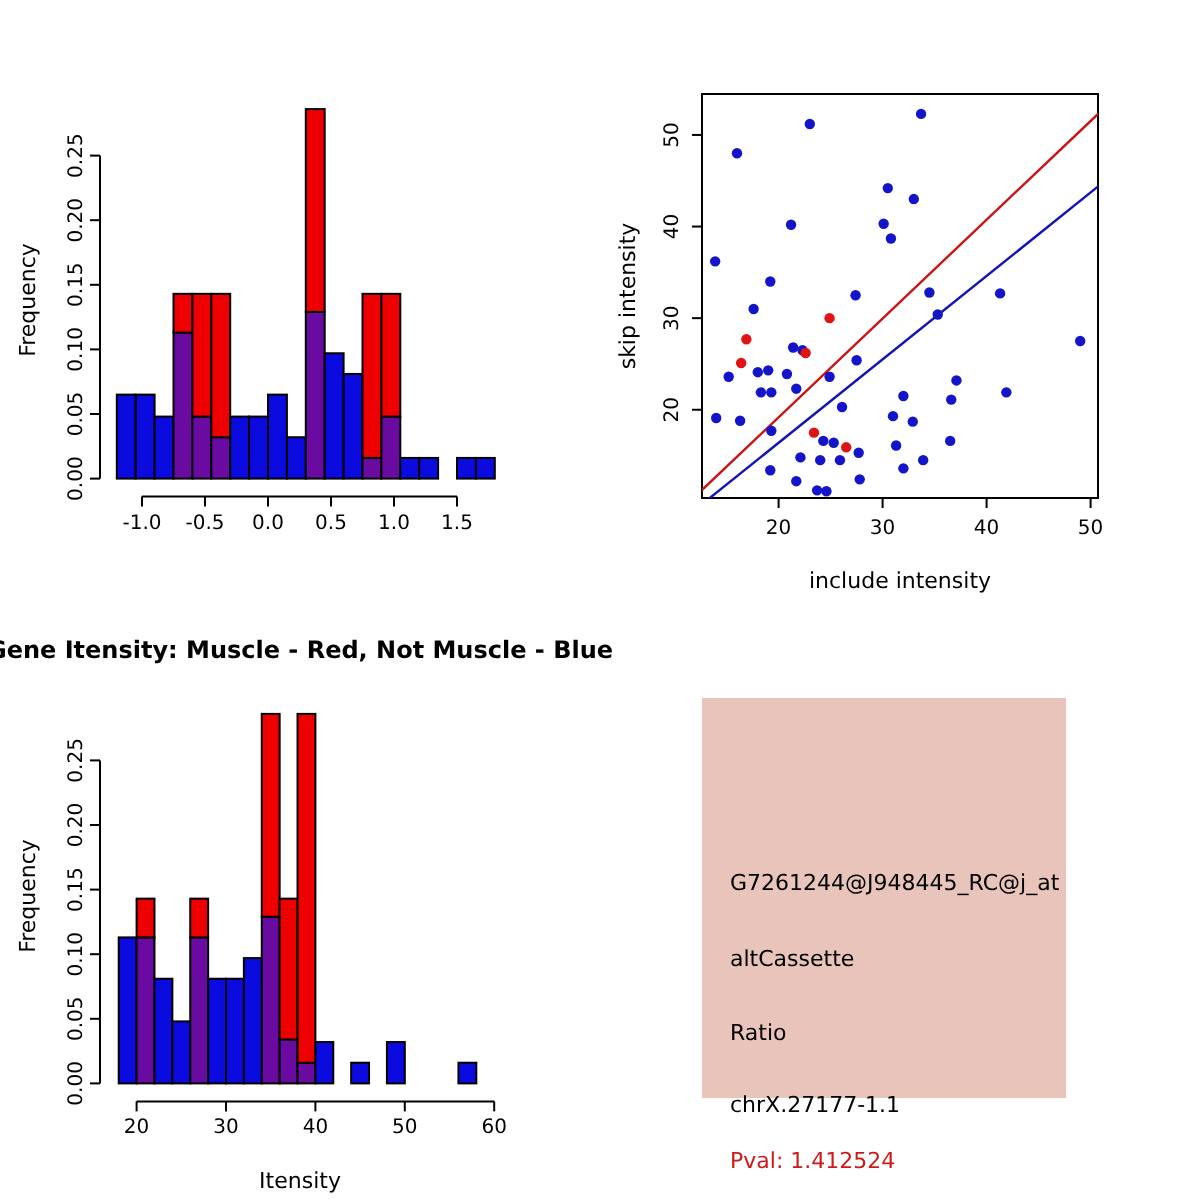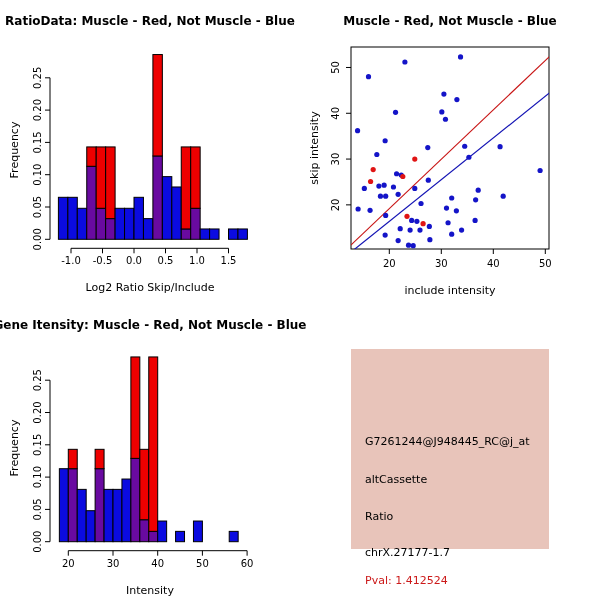--- a/index.html
+++ b/index.html
@@ -6,21 +6,21 @@
   body{width:600px;height:600px;font-family:"DejaVu Sans","Liberation Sans",sans-serif;}
   #canvas{position:relative;width:600px;height:600px;background:#fff;overflow:hidden;}
   .panel{position:absolute;width:300px;height:300px;}
   .panel svg{position:absolute;left:0;top:0;}
   .ptitle{position:absolute;left:150px;transform:translateX(-50%);top:14px;
           font-weight:bold;font-size:12px;white-space:nowrap;color:#000;}
   .xlab{position:absolute;left:150px;transform:translateX(-50%);font-size:11px;
         color:#000;white-space:nowrap;}
   .ylab{position:absolute;transform:translate(-50%,-50%) rotate(-90deg);
         font-size:11px;color:#000;white-space:nowrap;}
-  .infobox{position:absolute;left:51px;top:49px;width:198px;height:200px;}
+  .infobox{position:absolute;left:51px;top:49px;width:182px;height:200px;}
   .infoline{position:absolute;left:14px;font-size:11px;color:#000;white-space:nowrap;}
 </style>
 </head>
 <body>
 
 <div id="canvas">
 
   <div class="panel" style="left:0;top:0">
     <svg id="svg-ratio" width="300" height="300">
         <g>
@@ -74,23 +74,21 @@
           <text x="197" y="264.3" text-anchor="middle">1.0</text>
           <text x="228.5" y="264.3" text-anchor="middle">1.5</text>
           <text x="41" y="239.3" text-anchor="middle" transform="rotate(-90 41 239.3)">0.00</text>
           <text x="41" y="207" text-anchor="middle" transform="rotate(-90 41 207)">0.05</text>
           <text x="41" y="174.7" text-anchor="middle" transform="rotate(-90 41 174.7)">0.10</text>
           <text x="41" y="142.40000000000003" text-anchor="middle" transform="rotate(-90 41 142.40000000000003)">0.15</text>
           <text x="41" y="110.1" text-anchor="middle" transform="rotate(-90 41 110.1)">0.20</text>
           <text x="41" y="77.80000000000001" text-anchor="middle" transform="rotate(-90 41 77.80000000000001)">0.25</text>
         </g>
       </svg>
-    <div class="ptitle">RatioData: Muscle - Red, Not Muscle - Blue</div>
     <div class="ylab" style="left:14px;top:150px">Frequency</div>
-    <div class="xlab" style="top:281px">Log2 Ratio Skip/Include</div>
   </div>
 
   <div class="panel" style="left:300px;top:0">
     <svg id="svg-scatter" width="300" height="300">
         <defs>
           <clipPath id="svg-scatter-clip">
             <rect x="51" y="47" width="198" height="202"></rect>
           </clipPath>
         </defs>
         <rect x="51" y="47" width="198" height="202" fill="none" stroke="#000" stroke-width="1"></rect>
@@ -174,21 +172,20 @@
           <text x="89.3" y="267" text-anchor="middle">20</text>
           <text x="141.3" y="267" text-anchor="middle">30</text>
           <text x="193.3" y="267" text-anchor="middle">40</text>
           <text x="245.3" y="267" text-anchor="middle">50</text>
           <text x="39" y="204.87400000000002" text-anchor="middle" transform="rotate(-90 39 204.87400000000002)">20</text>
           <text x="39" y="159.074" text-anchor="middle" transform="rotate(-90 39 159.074)">30</text>
           <text x="39" y="113.274" text-anchor="middle" transform="rotate(-90 39 113.274)">40</text>
           <text x="39" y="67.47399999999999" text-anchor="middle" transform="rotate(-90 39 67.47399999999999)">50</text>
         </g>
       </svg>
-    <div class="ptitle">Muscle - Red, Not Muscle - Blue</div>
     <div class="ylab" style="left:14px;top:148px">skip intensity</div>
     <div class="xlab" style="top:284px">include intensity</div>
   </div>
 
   <div class="panel" style="left:0;top:300px">
     <svg id="svg-gene" width="300" height="300">
         <g>
           <rect x="59.36" y="168.702" width="8.94" height="72.99799999999999" fill="#0b0be0" stroke="#000" stroke-width="1"></rect>
           <rect x="68.3" y="168.702" width="8.94" height="72.99799999999999" fill="#690aa0" stroke="#000" stroke-width="1"></rect>
           <rect x="68.3" y="149.322" width="8.94" height="19.379999999999995" fill="#ee0000" stroke="#000" stroke-width="1"></rect>
@@ -234,26 +231,26 @@
           <text x="41" y="241.7" text-anchor="middle" transform="rotate(-90 41 241.7)">0.00</text>
           <text x="41" y="209.39999999999998" text-anchor="middle" transform="rotate(-90 41 209.39999999999998)">0.05</text>
           <text x="41" y="177.09999999999997" text-anchor="middle" transform="rotate(-90 41 177.09999999999997)">0.10</text>
           <text x="41" y="144.8" text-anchor="middle" transform="rotate(-90 41 144.8)">0.15</text>
           <text x="41" y="112.49999999999997" text-anchor="middle" transform="rotate(-90 41 112.49999999999997)">0.20</text>
           <text x="41" y="80.19999999999999" text-anchor="middle" transform="rotate(-90 41 80.19999999999999)">0.25</text>
         </g>
       </svg>
     <div class="ptitle" style="top:18px">Gene Itensity: Muscle - Red, Not Muscle - Blue</div>
     <div class="ylab" style="left:14px;top:148px">Frequency</div>
-    <div class="xlab" style="top:284px">Intensity</div>
+    <div class="xlab" style="top:284px">Itensity</div>
   </div>
 
   <div class="panel" style="left:300px;top:300px">
     <div class="infobox" style="background-color: rgb(232, 196, 186);">
       <div class="infoline" style="top:86px">G7261244@J948445_RC@j_at</div>
       <div class="infoline" style="top:124px">altCassette</div>
       <div class="infoline" style="top:161px">Ratio</div>
-      <div class="infoline" style="top:197px">chrX.27177-1.7</div>
+      <div class="infoline" style="top:197px">chrX.27177-1.1</div>
       <div class="infoline" style="top: 225px; color: rgb(204, 26, 26);">Pval: 1.412524</div>
     </div>
   </div>
 
 </div>
 
 </body></html>

